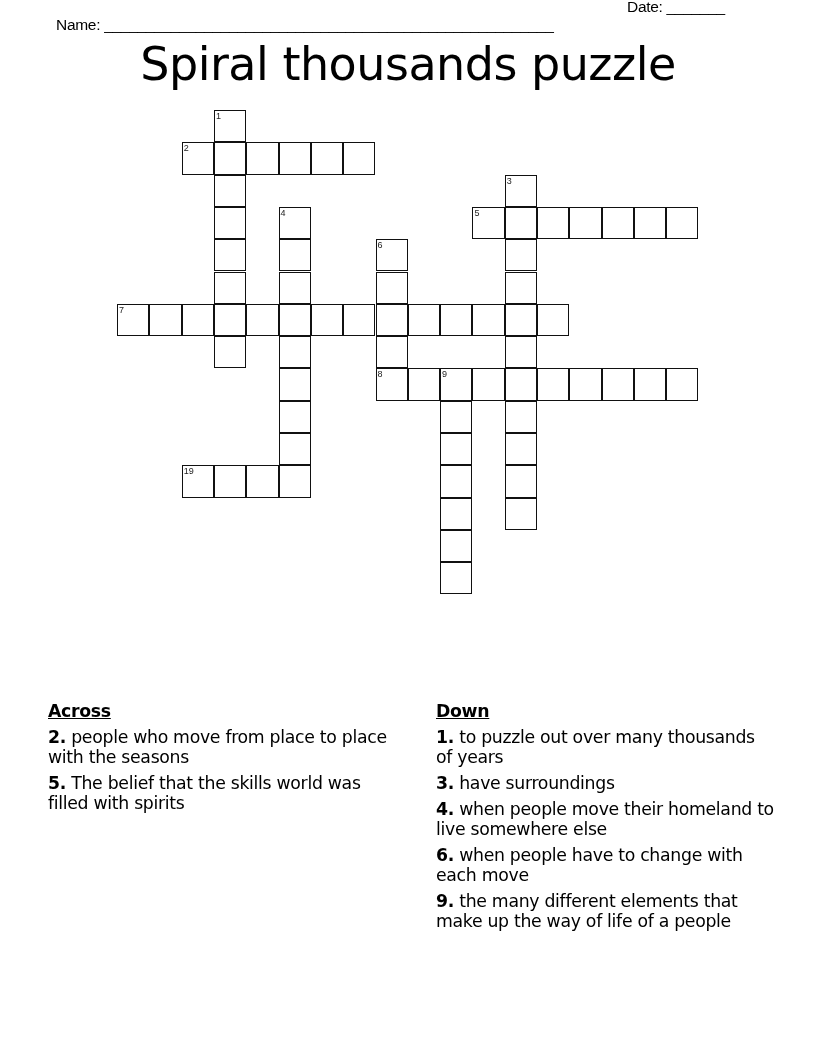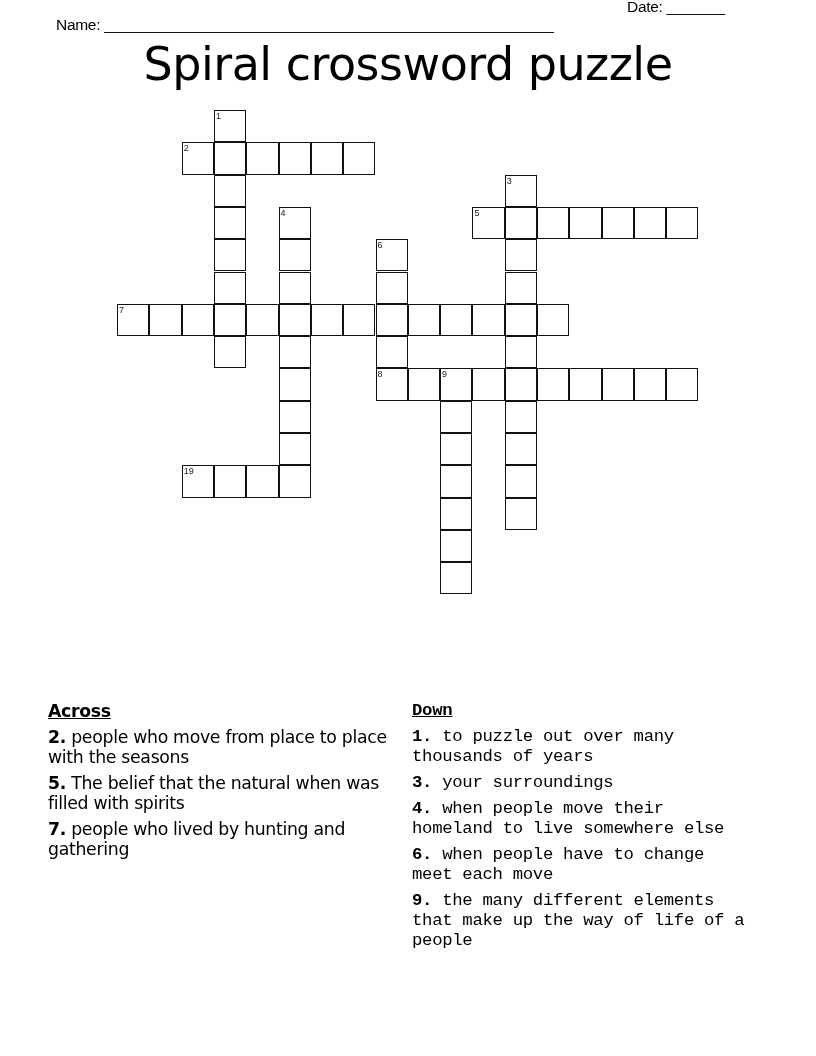--- a/index.html
+++ b/index.html
@@ -22,37 +22,37 @@
   }
   .cell .num {
     position: absolute; left: 1px; top: 0px;
     font-family: "Liberation Sans", sans-serif; font-size: 9px; line-height: 10px; color: #222;
   }
   .clues {
     position: absolute; top: 700px; font-family: "DejaVu Sans", sans-serif;
     font-size: 17.3px; line-height: 20px; letter-spacing: -0.3px;
   }
   .clues.across { left: 48px; width: 350px; }
-  .clues.down { left: 412px; width: 340px; font-family: Liberation Mono, monospace; }
+  .clues.down { left: 436px; width: 340px; }
   .clues h2 {
     font-size: 17.3px; font-weight: bold; text-decoration: underline; margin: 0 0 5px 0;
     line-height: 22px;
   }
   .clue { margin: 0 0 6px 0; }
   .clue b { font-weight: bold; }
 </style>
 </head>
 <body>
 
 <div class="header-line">
   <span>Name: ______________________________________________________</span>
   <span class="date">Date: _______</span>
 </div>
 
-<h1 class="title">Spiral crossword puzzle</h1>
+<h1 class="title">Spiral thousands puzzle</h1>
 
 <div class="grid" id="grid">
     <div class="cell" style="left: 214px; top: 110px;">
       <span class="num">1</span>
     </div>
     <div class="cell" style="left: 214px; top: 142.3px;"></div>
     <div class="cell" style="left: 214px; top: 174.6px;"></div>
     <div class="cell" style="left: 214px; top: 206.9px;"></div>
     <div class="cell" style="left: 214px; top: 239.2px;"></div>
     <div class="cell" style="left: 214px; top: 271.5px;"></div>
@@ -137,24 +137,23 @@
     <div class="cell" style="left: 181.7px; top: 465.3px;">
       <span class="num">19</span>
     </div>
     <div class="cell" style="left: 214px; top: 465.3px;"></div>
     <div class="cell" style="left: 246.3px; top: 465.3px;"></div>
   </div>
 
 <div class="clues across">
   <h2>Across</h2>
   <div class="clue"><b>2.</b><span> people who move from place to place with the seasons</span></div>
-  <div class="clue"><b>5.</b><span> The belief that the natural when was filled with spirits</span></div>
-  <div class="clue"><b>7.</b><span> people who lived by hunting and gathering</span></div>
+  <div class="clue"><b>5.</b><span> The belief that the skills world was filled with spirits</span></div>
 </div>
 
 <div class="clues down">
   <h2>Down</h2>
   <div class="clue"><b>1.</b><span> to puzzle out over many thousands of years</span></div>
-  <div class="clue"><b>3.</b><span> your surroundings</span></div>
+  <div class="clue"><b>3.</b><span> have surroundings</span></div>
   <div class="clue"><b>4.</b><span> when people move their homeland to live somewhere else</span></div>
-  <div class="clue"><b>6.</b><span> when people have to change meet each move</span></div>
+  <div class="clue"><b>6.</b><span> when people have to change with each move</span></div>
   <div class="clue"><b>9.</b><span> the many different elements that make up the way of life of a people</span></div>
 </div>
 
 </body></html>

